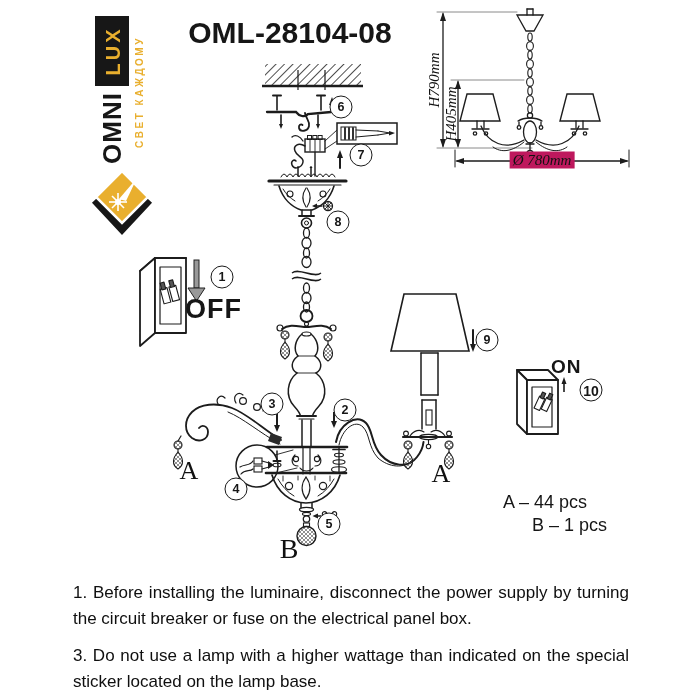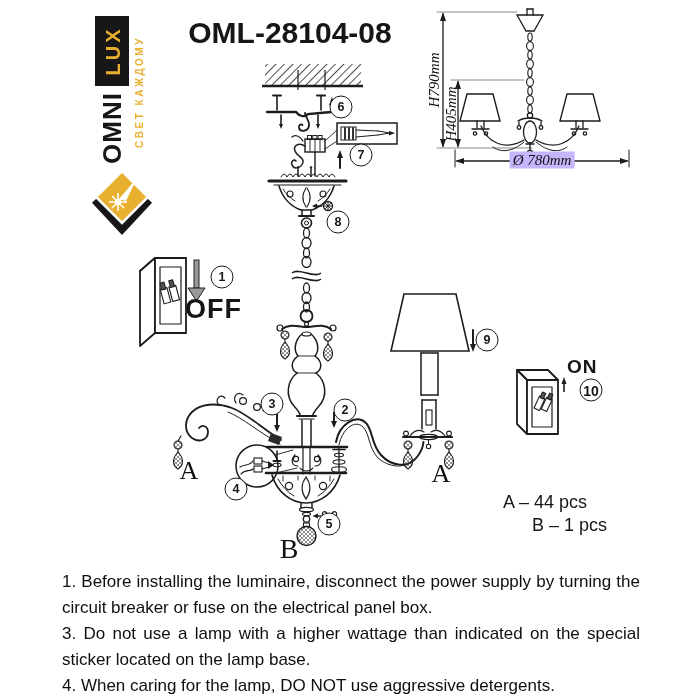--- a/index.html
+++ b/index.html
@@ -9,21 +9,21 @@
   svg{position:absolute;left:0;top:0;}
   .vtext{position:absolute;white-space:nowrap;transform:translate(-50%,-50%) rotate(-90deg);}
   .ctr{transform:translate(-50%,-50%);}
   .step{position:absolute;width:21px;height:21px;border:1.7px solid #1a1a1a;border-radius:50%;
         background:#fff;display:flex;align-items:center;justify-content:center;
         font-size:12.5px;font-weight:bold;transform:translate(-50%,-50%);line-height:1;}
   .dimlabel{font-family:"Liberation Serif",serif;font-style:italic;font-size:15px;color:#111;}
   .seriflabel{font-family:"Liberation Serif",serif;font-size:26px;color:#111;}
   #title{font-size:30px;font-weight:bold;letter-spacing:0px;text-align:center;}
   #instructions{font-size:17px;line-height:1.5;text-align:justify;color:#0f0f0f;}
-  #instructions p{margin:1px;}
+  #instructions p{margin:12px;}
   .pcs{font-size:18px;color:#161616;}
   .switchlabel{font-weight:bold;letter-spacing:1px;}
 </style>
 </head>
 <body>
 
 <div id="page">
 
   <svg width="700" height="700" viewBox="0 0 700 700">
     <defs>
@@ -389,24 +389,24 @@
     <div class="abs" style="left:95px;top:16px;width:34px;height:70px;background:#171717;"></div>
     <span class="vtext" style="left:113px;top:51px;color:#E9AF2E;font-weight:bold;font-size:20px;letter-spacing:3px;">LUX</span>
     <span class="vtext" style="left:112px;top:128px;color:#171717;font-weight:bold;font-size:26px;letter-spacing:1px;">OMNI</span>
     <span class="vtext" style="left:139px;top:92px;color:#E9AF2E;font-weight:600;font-size:10px;letter-spacing:2.5px;">СВЕТ КАЖДОМУ</span>
   </div>
 
   <div id="title" class="abs" style="left:170px;top:16px;width:240px;">OML-28104-08</div>
 
   <span class="vtext dimlabel" style="left:434px;top:80px;">H790mm</span>
   <span class="vtext dimlabel" style="left:451px;top:114px;">H405mm</span>
-  <span class="abs dimlabel ctr" style="left:542px;top:160px;background:#c4b5fd;padding:0 3px;">Ø 780mm</span>
+  <span class="abs dimlabel ctr" style="left:542px;top:160px;background:#be185d;padding:0 3px;">Ø 780mm</span>
 
   <span class="abs switchlabel" style="left:185px;top:294px;font-size:27px;">OFF</span>
-  <span class="abs switchlabel" style="left:567px;top:356px;font-size:19px;">ON</span>
+  <span class="abs switchlabel" style="left:551px;top:356px;font-size:19px;">ON</span>
 
   <span class="abs seriflabel ctr" style="left:189px;top:471px;">A</span>
   <span class="abs seriflabel ctr" style="left:441px;top:474px;">A</span>
   <span class="abs seriflabel ctr" style="left:289px;top:549px;font-size:28px;">B</span>
 
   <div class="abs pcs" style="left:503px;top:492px;">A – 44 pcs</div>
   <div class="abs pcs" style="left:532px;top:515px;">B – 1 pcs</div>
 
   <div class="step" style="left:222px;top:277px;">1</div>
   <div class="step" style="left:345px;top:410px;">2</div>

